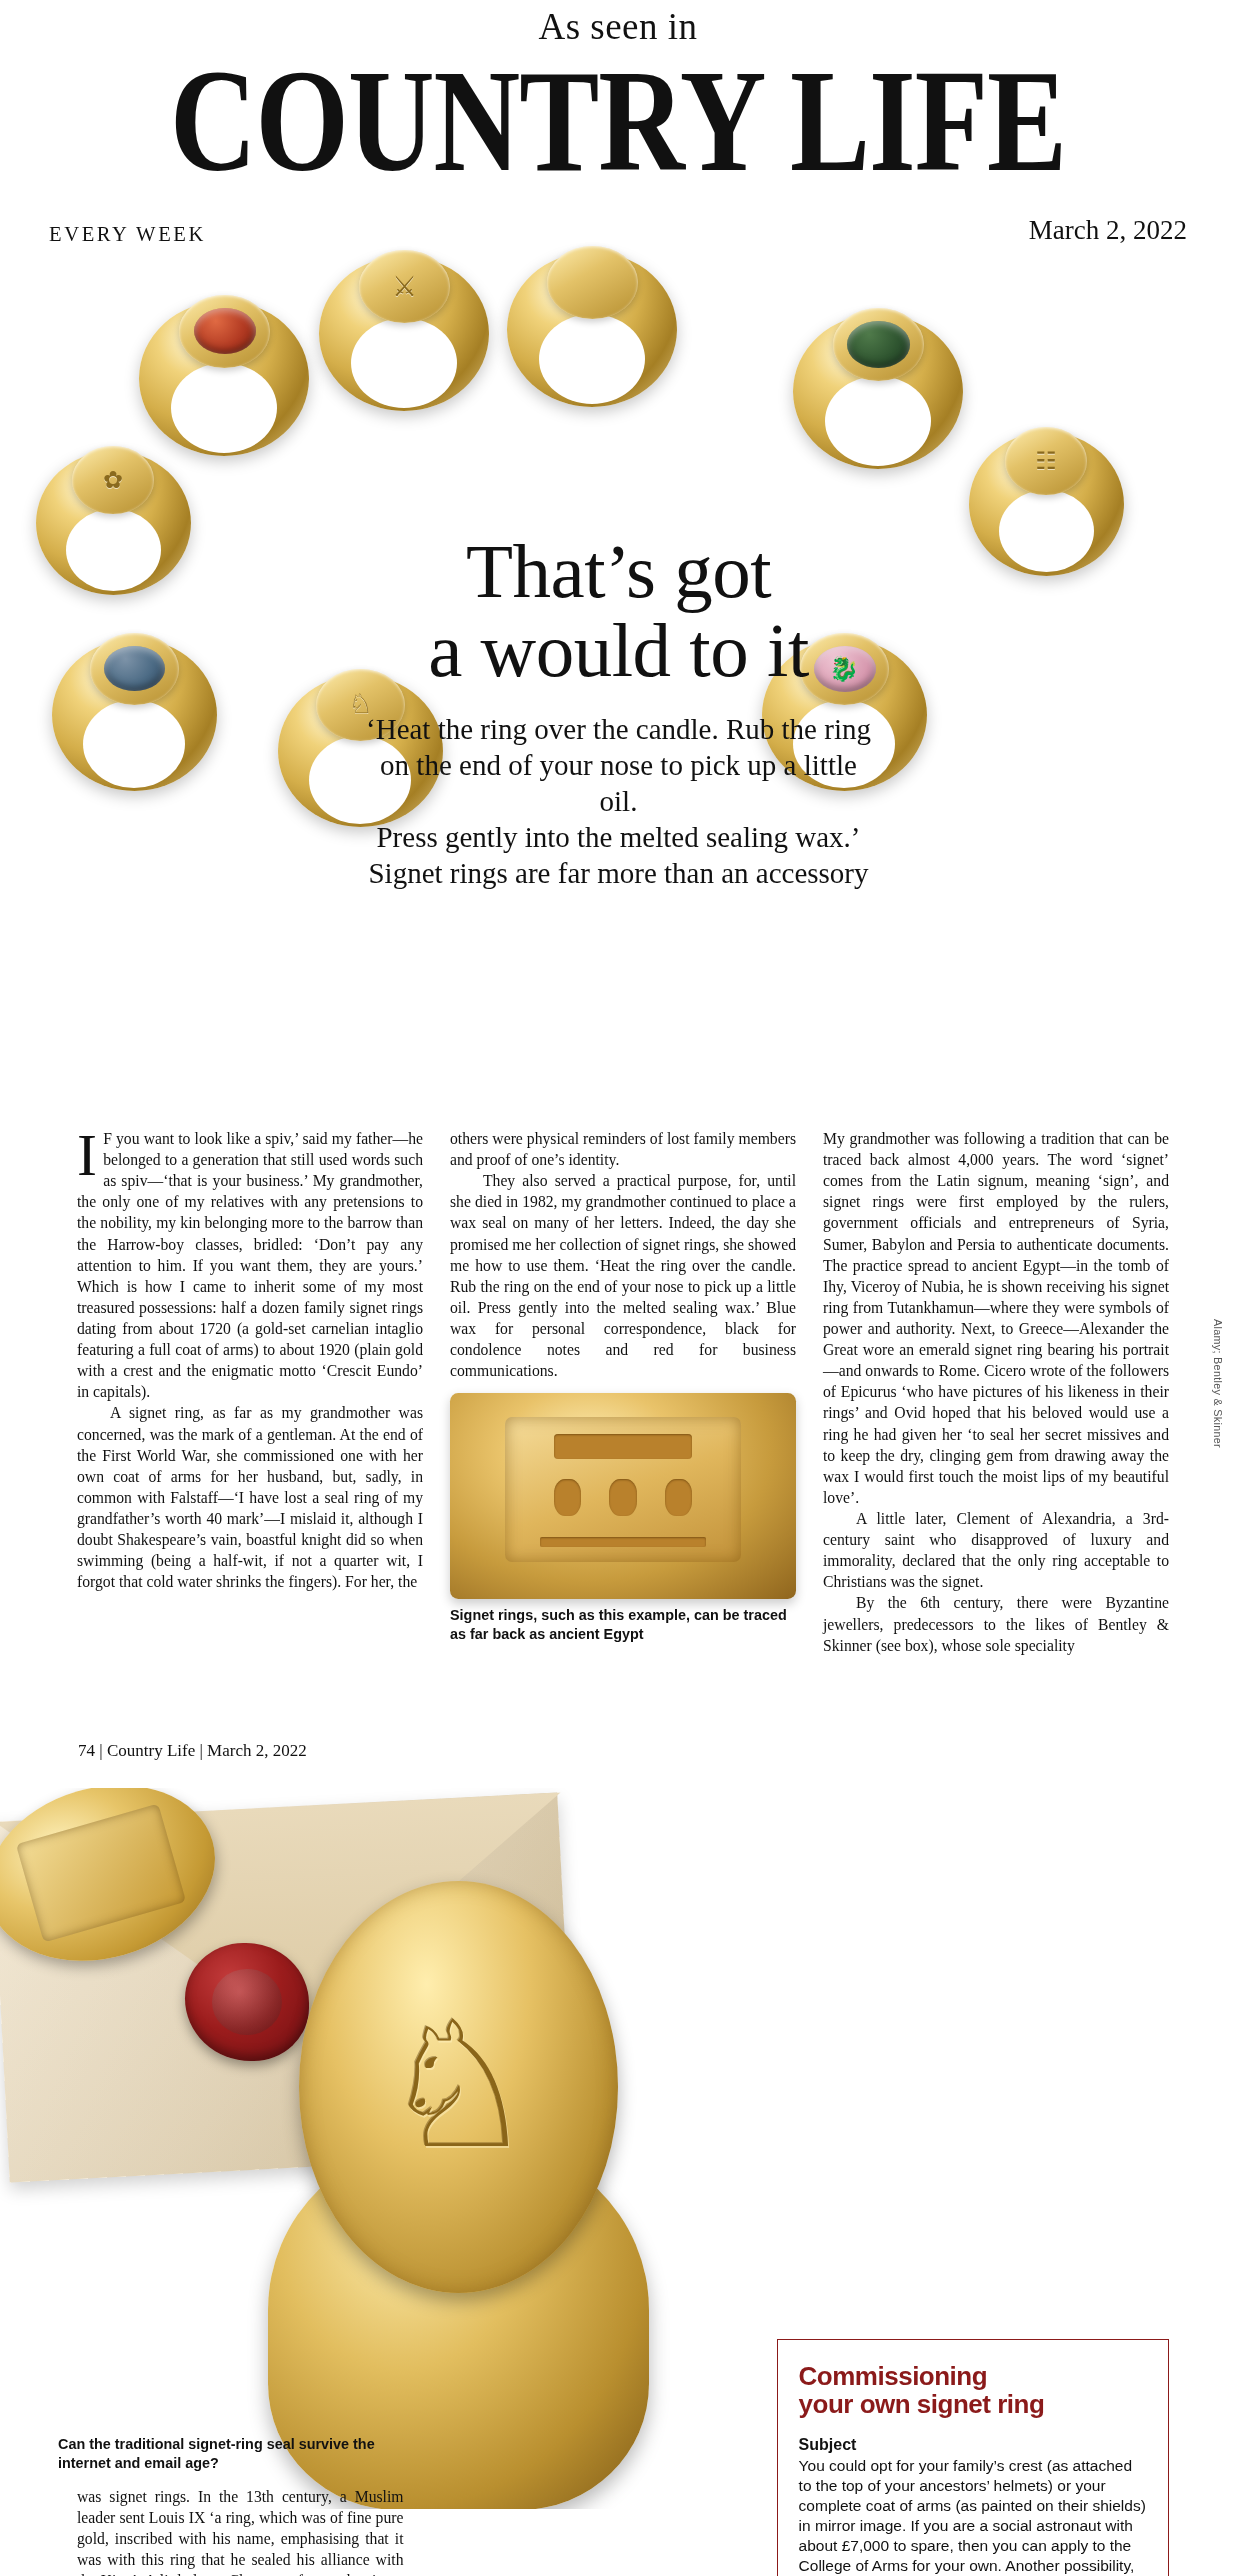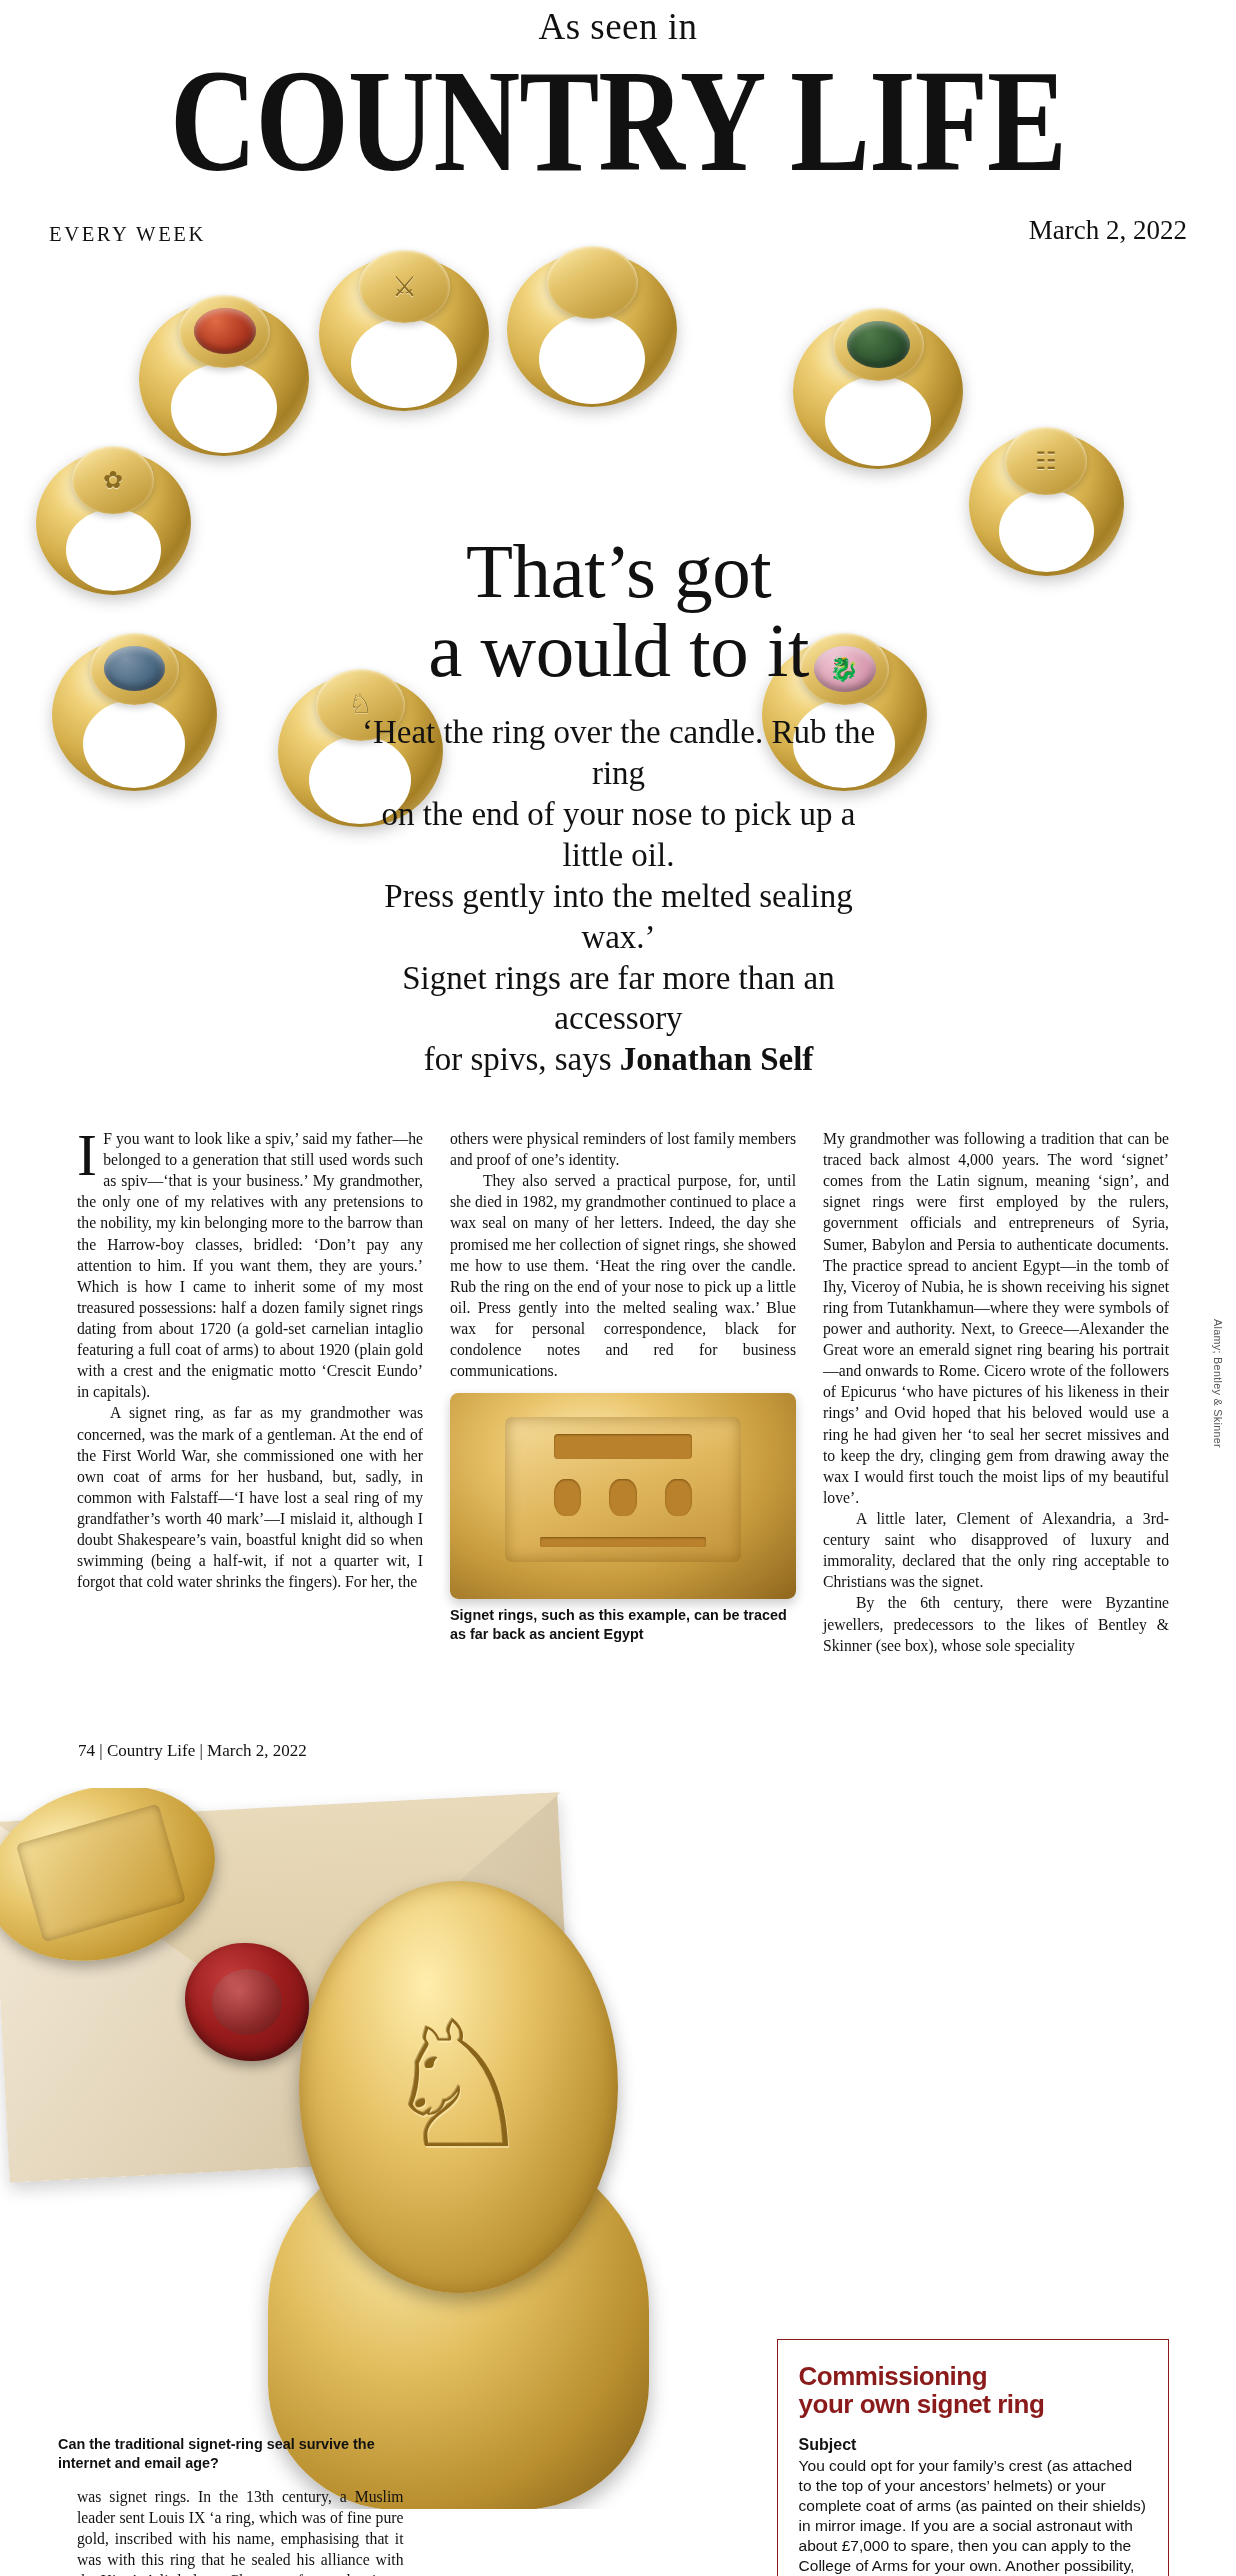--- a/index.html
+++ b/index.html
@@ -84,21 +84,21 @@
   .headline-block { position:absolute; left:361px; top:532px; width:515px; text-align:center; }
   .headline {
     font-family:"Liberation Serif", serif;
     font-weight:400;
     font-size:77px;
     line-height:1.02;
     letter-spacing:-0.5px;
   }
   .standfirst {
     font-family:"Liberation Serif", serif;
-    font-size:33px;
+    font-size:29px;
     line-height:1.24;
     margin-top:23px;
   }
   .standfirst b { font-weight:bold; }
 
   
   .cols1 {
     position:absolute; left:77px; top:1128px; width:1092px;
     display:flex; gap:27px;
   }
@@ -350,23 +350,20 @@
   <div class="headline-block">
     <div class="headline">
       <div>That’s got</div>
       <div>a would to it</div>
     </div>
     <div class="standfirst">
       <div>‘Heat the ring over the candle. Rub the ring</div>
       <div>on the end of your nose to pick up a little oil.</div>
       <div>Press gently into the melted sealing wax.’</div>
       <div>Signet rings are far more than an accessory</div>
-      <div>
-        <span>for spivs, says </span><b>Jonathan Self</b>
-      </div>
     </div>
   </div>
 
   <div class="cols1">
 
     <div class="col">
       <div class="body-text">
         <p class="first"><span class="dropcap">I</span><span>F you want to look like a spiv,’ said my father—he belonged to a generation that still used words such as spiv—‘that is your business.’ My grandmother, the only one of my relatives with any pretensions to the nobility, my kin belonging more to the barrow than the Harrow-boy classes, bridled: ‘Don’t pay any attention to him. If you want them, they are yours.’ Which is how I came to inherit some of my most treasured possessions: half a dozen family signet rings dating from about 1720 (a gold-set carnelian intaglio featuring a full coat of arms) to about 1920 (plain gold with a crest and the enigmatic motto ‘Crescit Eundo’ in capitals).</span></p>
         <p>A signet ring, as far as my grandmother was concerned, was the mark of a gentleman. At the end of the First World War, she commissioned one with her own coat of arms for her husband, but, sadly, in common with Falstaff—‘I have lost a seal ring of my grandfather’s worth 40 mark’—I mislaid it, although I doubt Shakespeare’s vain, boastful knight did so when swimming (being a half-wit, if not a quarter wit, I forgot that cold water shrinks the fingers). For her, the</p>
       </div>

